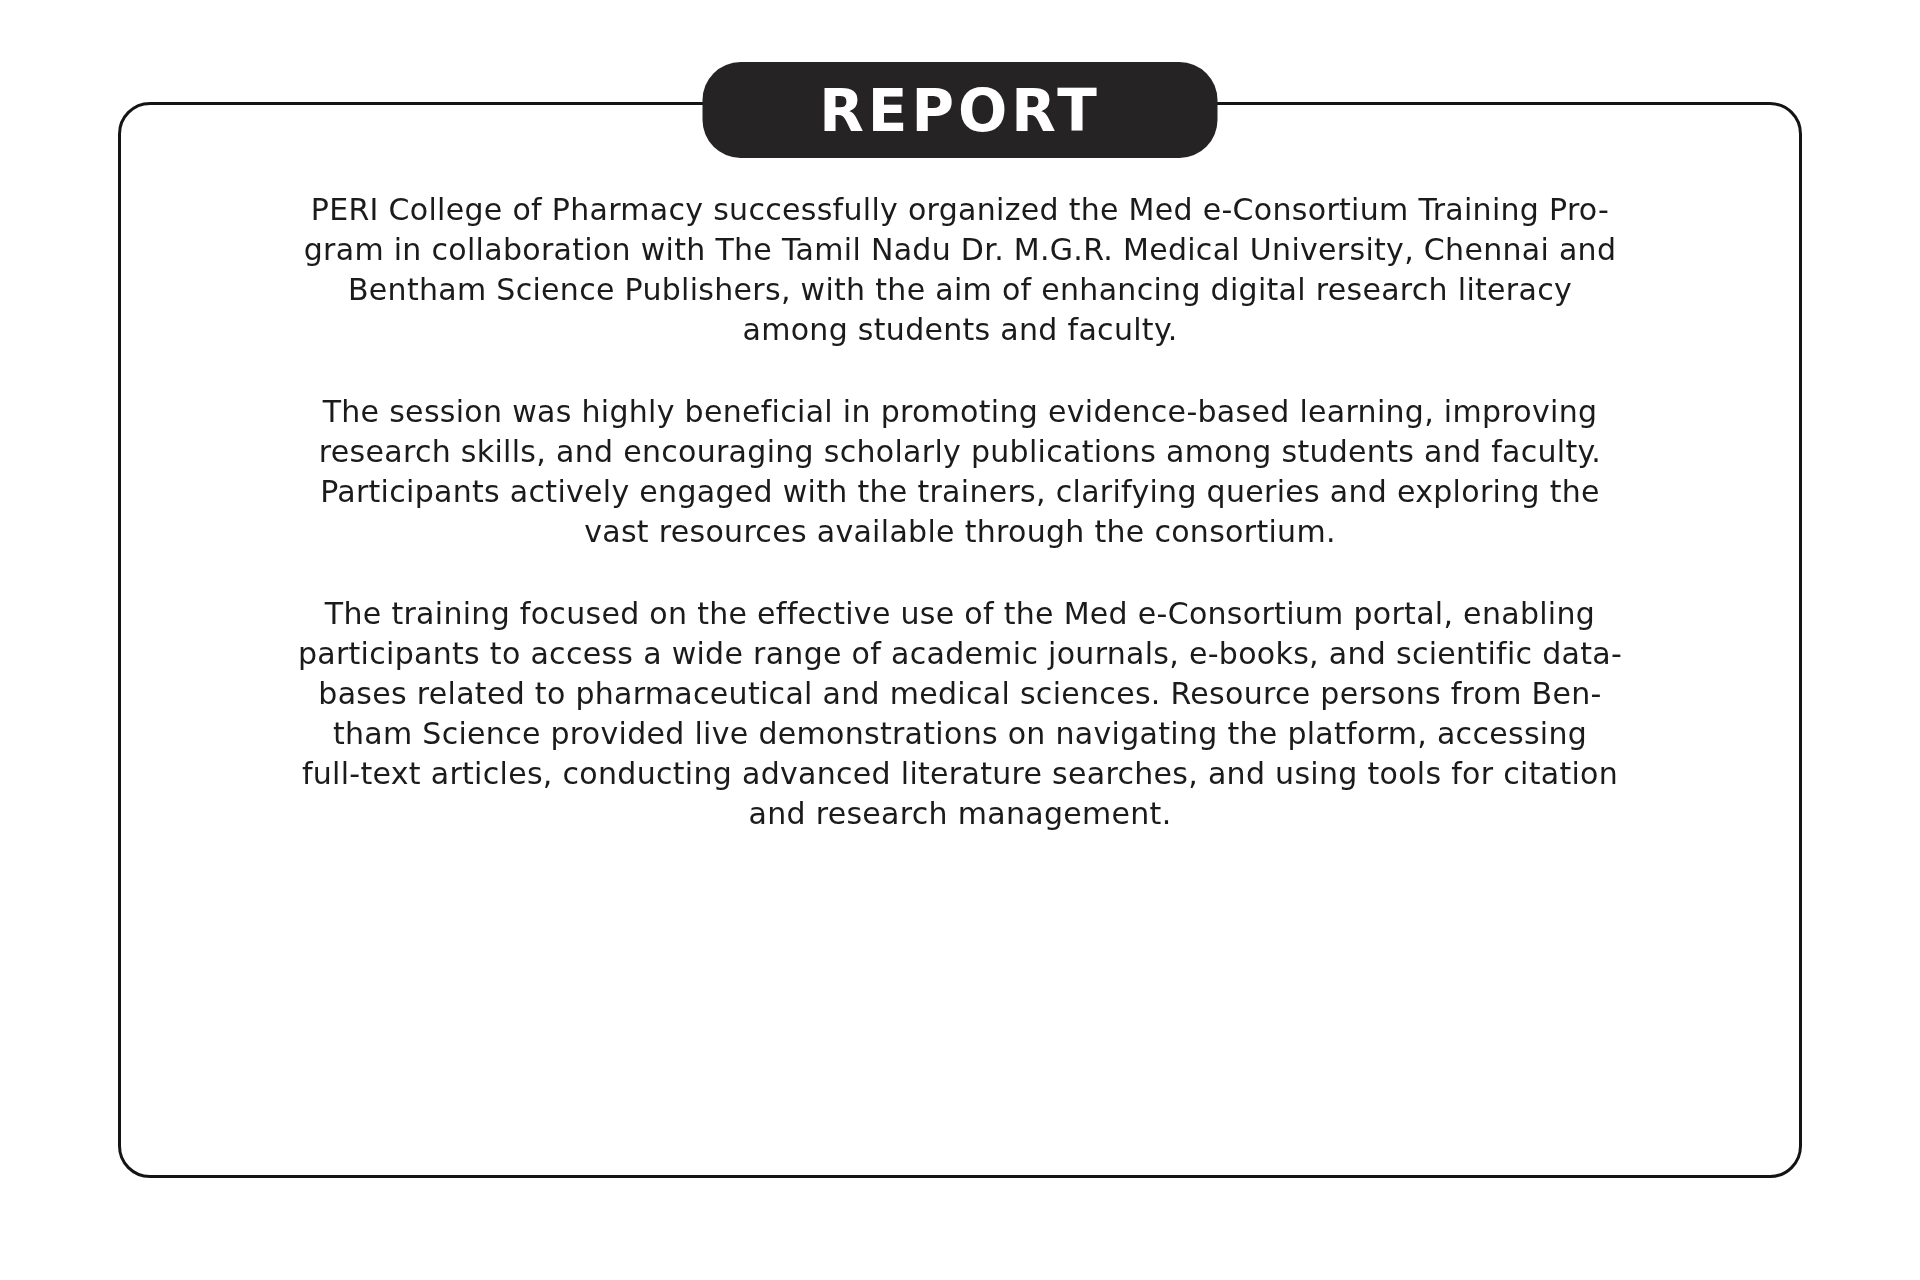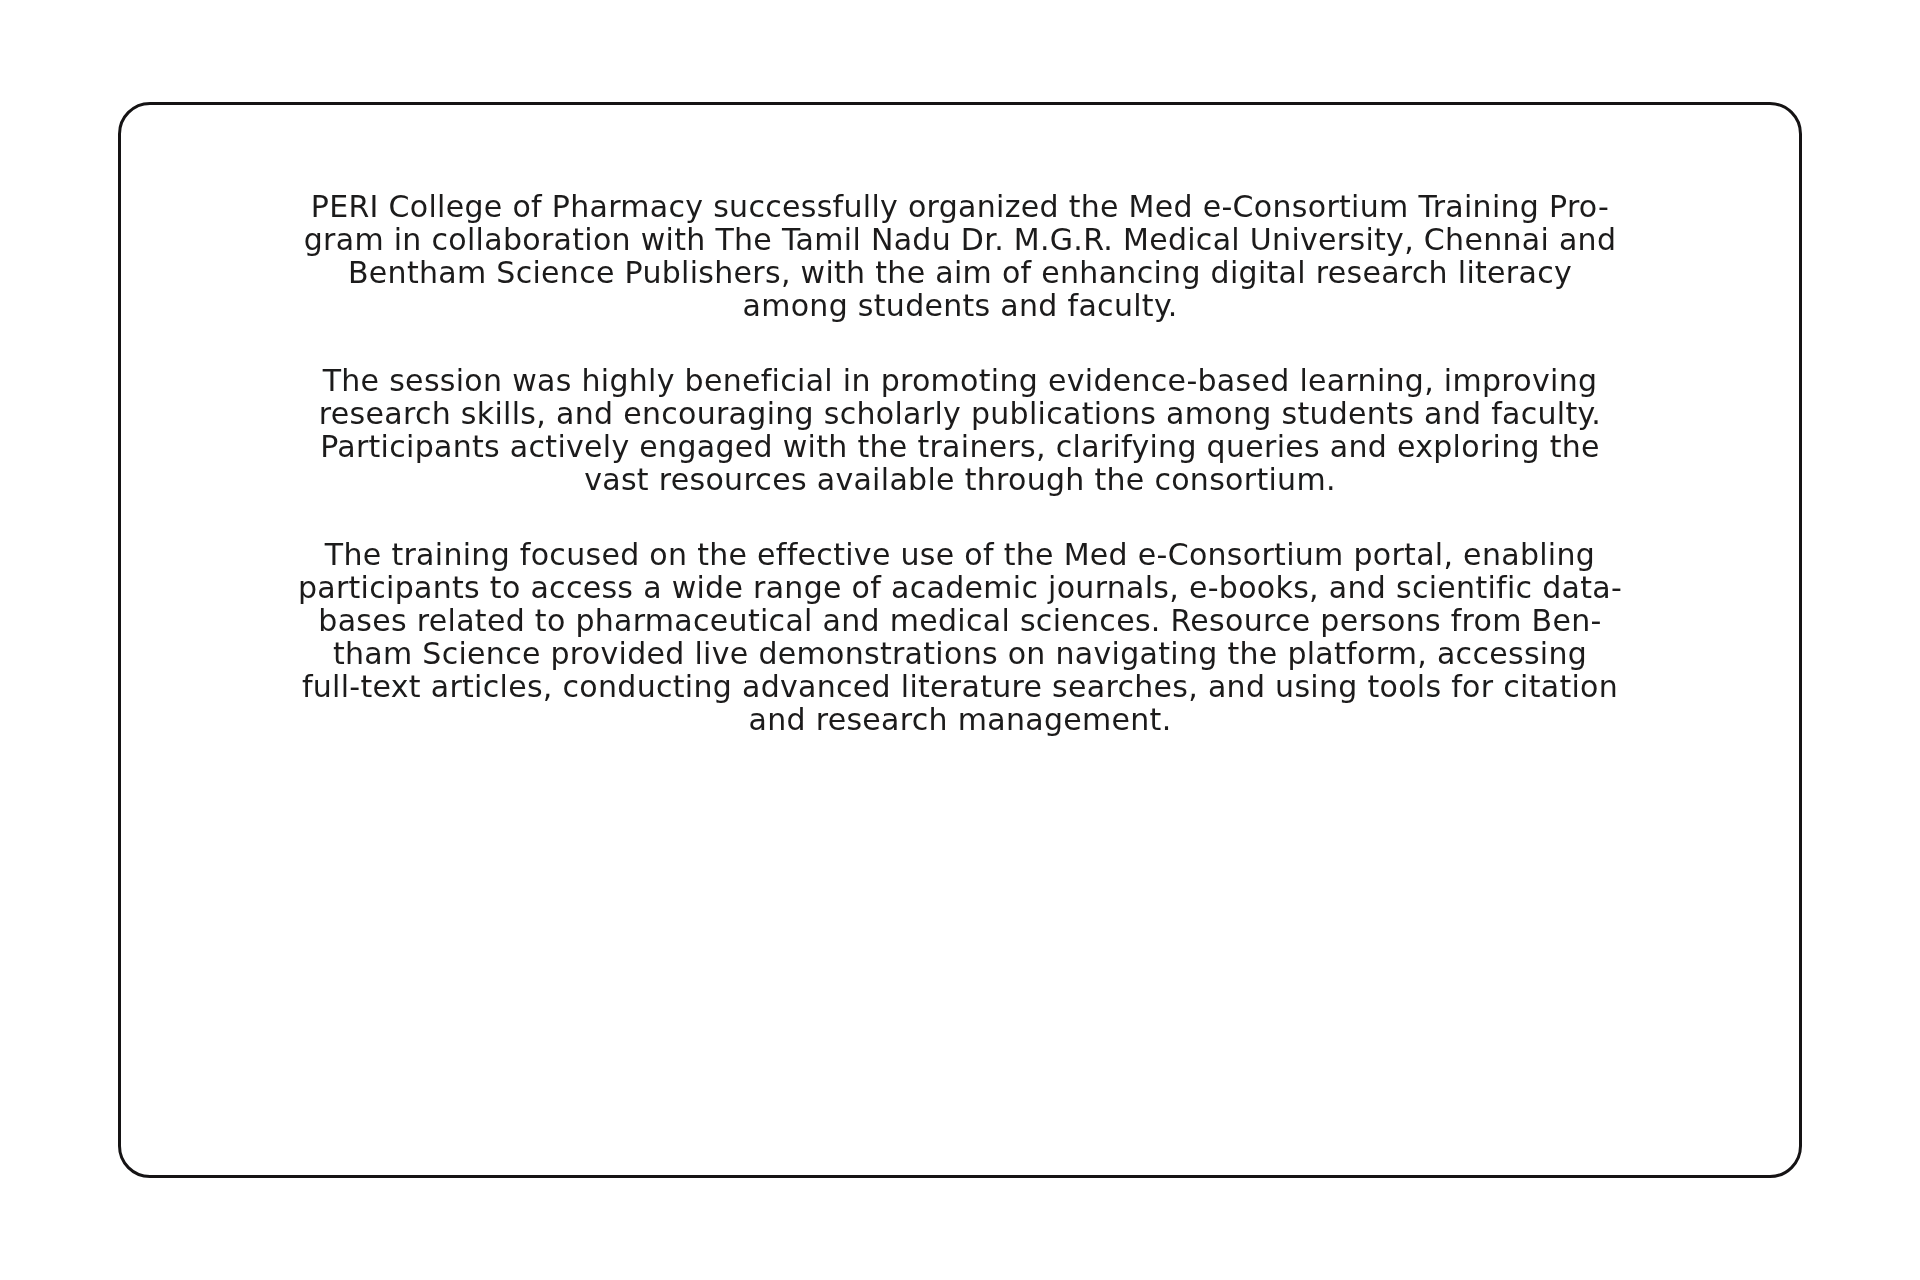--- a/index.html
+++ b/index.html
@@ -56,33 +56,36 @@
     top: 105px;
     width: 1678px;
     padding: 85px 10px 0 10px;
     box-sizing: border-box;
     text-align: center;
     z-index: 1;
   }
   .para {
     margin: 0 0 42px 0;
     font-size: 30px;
-    line-height: 33px;
+    line-height: 40px;
     color: #1c1b1b;
     white-space: pre-line;
     letter-spacing: 0.3px;
   }
 </style>
 </head>
 <body>
 
 <div class="page">
 
   <div class="report-box"></div>
 
+  <div class="badge">
+    <span class="badge-label">REPORT</span>
+  </div>
 
   <div class="content">
     <p class="para">PERI College of Pharmacy successfully organized the Med e-Consortium Training Pro-
 gram in collaboration with The Tamil Nadu Dr. M.G.R. Medical University, Chennai and
 Bentham Science Publishers, with the aim of enhancing digital research literacy
 among students and faculty.</p>
     <p class="para">The session was highly beneficial in promoting evidence-based learning, improving
 research skills, and encouraging scholarly publications among students and faculty.
 Participants actively engaged with the trainers, clarifying queries and exploring the
 vast resources available through the consortium.</p>

